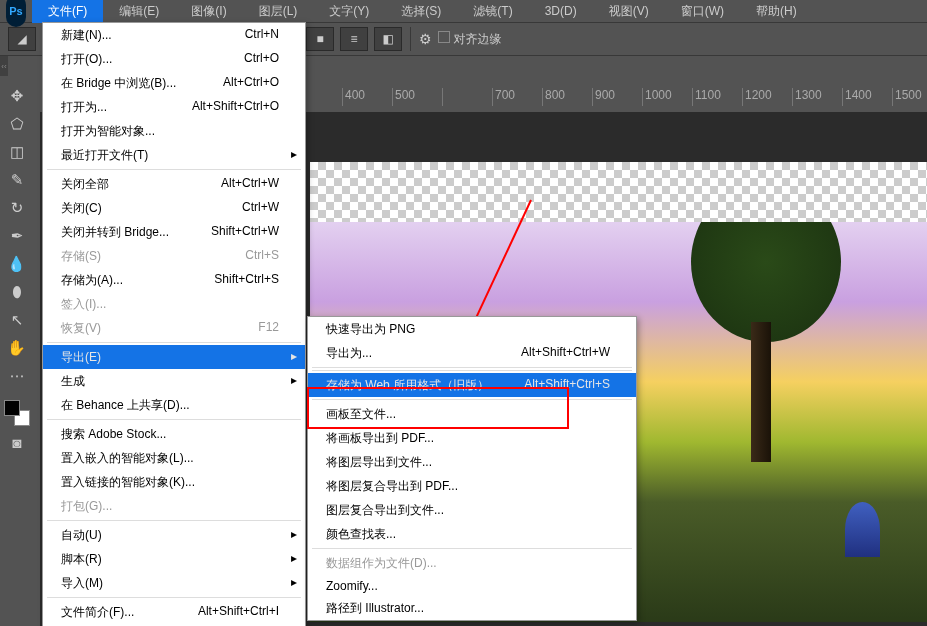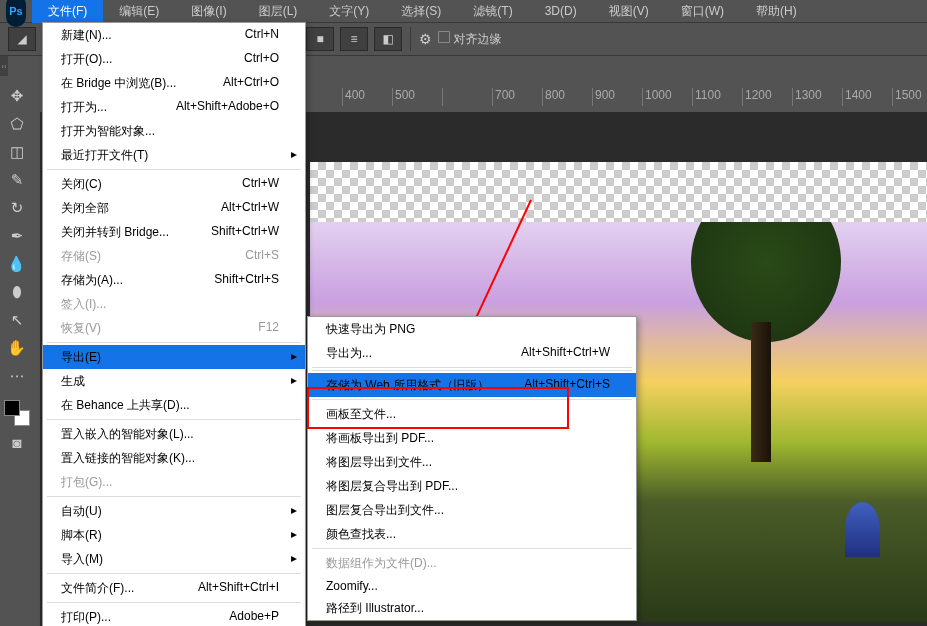--- a/index.html
+++ b/index.html
@@ -35,21 +35,21 @@
     .flower2{position:absolute;right:8%;top:280px;width:35px;height:55px;background:linear-gradient(#4060c0,#203080);border-radius:50% 50% 0 0}
     .sun{position:absolute;left:40%;top:120px;width:40px;height:40px;background:radial-gradient(circle,#fff0a0,#f5d060);border-radius:50%}
     .arrow{position:absolute;left:530px;top:200px;pointer-events:none}
     .arrow-line{width:2px;height:210px;background:red;transform:rotate(25deg);transform-origin:top}
     .arrow-head{position:absolute;left:-6px;bottom:6px;width:0;height:0;border:7px solid transparent;border-top:14px solid red;transform:rotate(-25deg)}
     .red-box{position:absolute;left:307px;top:387px;width:262px;height:42px;border:2px solid red;z-index:20;pointer-events:none}
     .dropdown{position:absolute;left:42px;top:22px;width:264px;background:#fff;border:1px solid #999;box-shadow:2px 2px 6px rgba(0,0,0,.3);z-index:10}
     .submenu{position:absolute;left:307px;top:316px;width:330px;background:#fff;border:1px solid #999;box-shadow:2px 2px 6px rgba(0,0,0,.3);z-index:10}
     .dm-item{display:flex;justify-content:space-between;padding:4px 26px 3px 18px;color:#000;cursor:pointer;position:relative}
     .dm-item.disabled{color:#999}
-    .dm-item.hi{background:#1473e6;color:#000000}
+    .dm-item.hi{background:#1473e6;color:#e5e5e5}
     .dm-item .arrow-r{position:absolute;right:8px}
     .dm-sep{height:1px;background:#ddd;margin:2px 4px}
     .shortcut{color:inherit}
   </style>
 </head>
 <body>
 
 <div class="menubar">
   <div class="ps-icon">Ps</div>
   <div class="menu-item active">文件(F)</div>
@@ -151,39 +151,39 @@
     <div class="dm-item">
       <span>打开(O)...</span>
       <span class="shortcut">Ctrl+O</span>
     </div>
     <div class="dm-item">
       <span>在 Bridge 中浏览(B)...</span>
       <span class="shortcut">Alt+Ctrl+O</span>
     </div>
     <div class="dm-item">
       <span>打开为...</span>
-      <span class="shortcut">Alt+Shift+Adobe+O</span>
+      <span class="shortcut">Alt+Shift+Ctrl+O</span>
     </div>
     <div class="dm-item">
       <span>打开为智能对象...</span>
     </div>
     <div class="dm-item">
       <span>最近打开文件(T)</span>
       <span class="arrow-r">▸</span>
     </div>
     <div class="dm-sep"></div>
+    <div class="dm-item">
+      <span>关闭全部</span>
+      <span class="shortcut">Alt+Ctrl+W</span>
+    </div>
     <div class="dm-item">
       <span>关闭(C)</span>
       <span class="shortcut">Ctrl+W</span>
     </div>
     <div class="dm-item">
-      <span>关闭全部</span>
-      <span class="shortcut">Alt+Ctrl+W</span>
-    </div>
-    <div class="dm-item">
       <span>关闭并转到 Bridge...</span>
       <span class="shortcut">Shift+Ctrl+W</span>
     </div>
     <div class="dm-item disabled">
       <span>存储(S)</span>
       <span class="shortcut">Ctrl+S</span>
     </div>
     <div class="dm-item">
       <span>存储为(A)...</span>
       <span class="shortcut">Shift+Ctrl+S</span>
@@ -201,20 +201,23 @@
       <span class="arrow-r">▸</span>
     </div>
     <div class="dm-item">
       <span>生成</span>
       <span class="arrow-r">▸</span>
     </div>
     <div class="dm-item">
       <span>在 Behance 上共享(D)...</span>
     </div>
     <div class="dm-sep"></div>
+    <div class="dm-item">
+      <span>搜索 Adobe Stock...</span>
+    </div>
     <div class="dm-item">
       <span>置入嵌入的智能对象(L)...</span>
     </div>
     <div class="dm-item">
       <span>置入链接的智能对象(K)...</span>
     </div>
     <div class="dm-item disabled">
       <span>打包(G)...</span>
     </div>
     <div class="dm-sep"></div>

